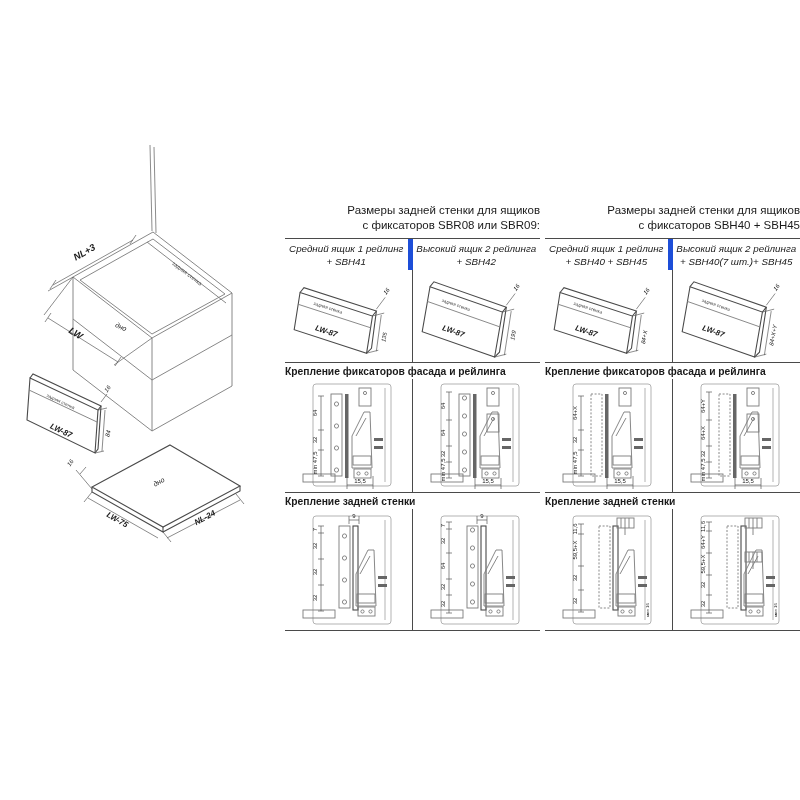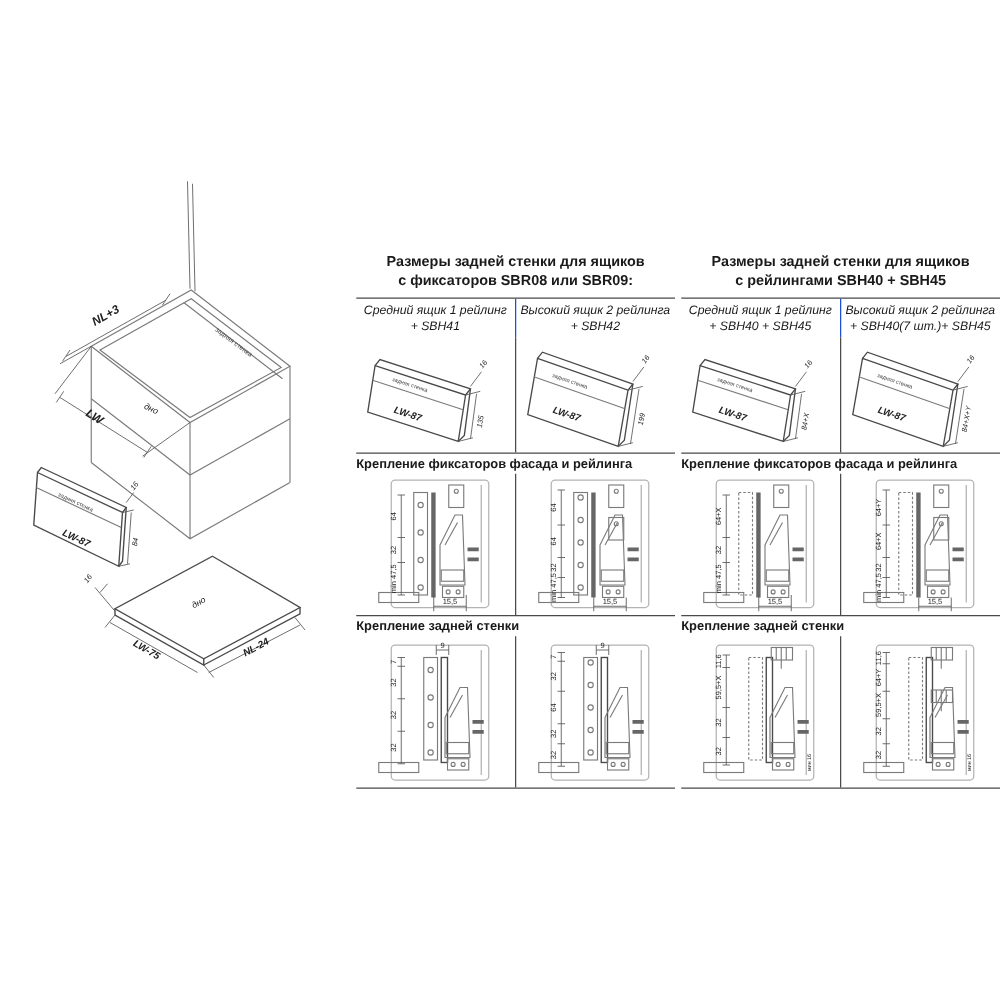--- a/index.html
+++ b/index.html
@@ -1,25 +1,25 @@
 <!DOCTYPE html>
 <html><head>
 <meta charset="utf-8">
 <style>
   html,body{margin:0;padding:0;background:#fff;}
   .page{position:relative;width:800px;height:800px;background:#fff;overflow:hidden;
         font-family:"Liberation Sans",sans-serif;color:#1a1a1a;}
   .col{position:absolute;top:203px;width:255px;}
   .col-mid{left:285px;} .col-right{left:545px;}
-  .col-title{text-align:center;font-weight:bold;font-size:11.5px;line-height:15px;}
+  .col-title{text-align:right;font-weight:normal;font-size:11.5px;line-height:15px;}
   .tbl{margin-top:5px;border-top:1.5px solid #4a4a4a;border-bottom:1.5px solid #4a4a4a;}
   .thead{display:flex;}
   .th{width:50%;box-sizing:border-box;font-style:italic;font-size:9.8px;line-height:13px;
       text-align:center;padding:3px 1px 2px;}
-  .th.first{border-right:1px solid #1d4ed8;}
+  .th.first{border-right:5px solid #1d4ed8;}
   .trow{display:flex;}
   .tcell{width:50%;box-sizing:border-box;display:flex;justify-content:center;align-items:center;}
   .tcell.first{border-right:1px solid #4a4a4a;}
   .panels-row{height:92px;}
   .sect{border-top:1.5px solid #4a4a4a;font-weight:bold;font-size:10.3px;
         text-align:left;padding:3px 0 2px;}
   .diag2-row{height:113px;} .diag3-row{height:121px;}
   
   .lframe{stroke:#b3b3b3;fill:none;stroke-width:1;}
   .lmed{stroke:#7a7a7a;fill:none;stroke-width:0.9;}
@@ -283,21 +283,21 @@
             <text class="tx6" transform="translate(20,94) rotate(-90)">32</text>
           </svg>
         </div>
       </div>
     </div>
   </section>
 
   <section class="col col-right">
     <div class="col-title">
       <div>Размеры задней стенки для ящиков</div>
-      <div>с рейлингами SBH40 + SBH45</div>
+      <div>с фиксаторов SBH40 + SBH45</div>
     </div>
     <div class="tbl">
       <div class="thead">
         <div class="th first">
           <div>Средний ящик 1 рейлинг</div>
           <div>+ SBH40 + SBH45</div>
         </div>
         <div class="th">
           <div>Высокий ящик 2 рейлинга</div>
           <div>+ SBH40(7 шт.)+ SBH45</div>

